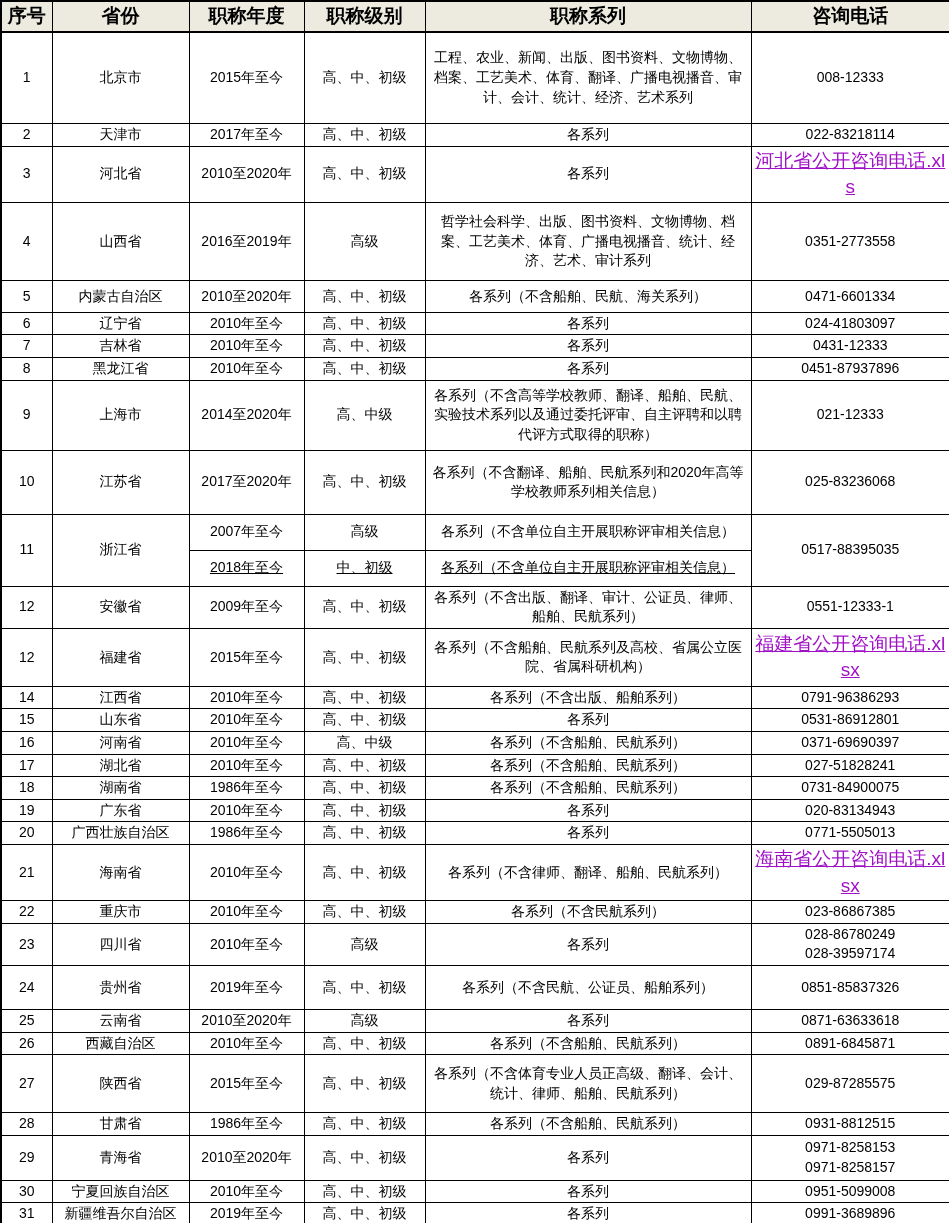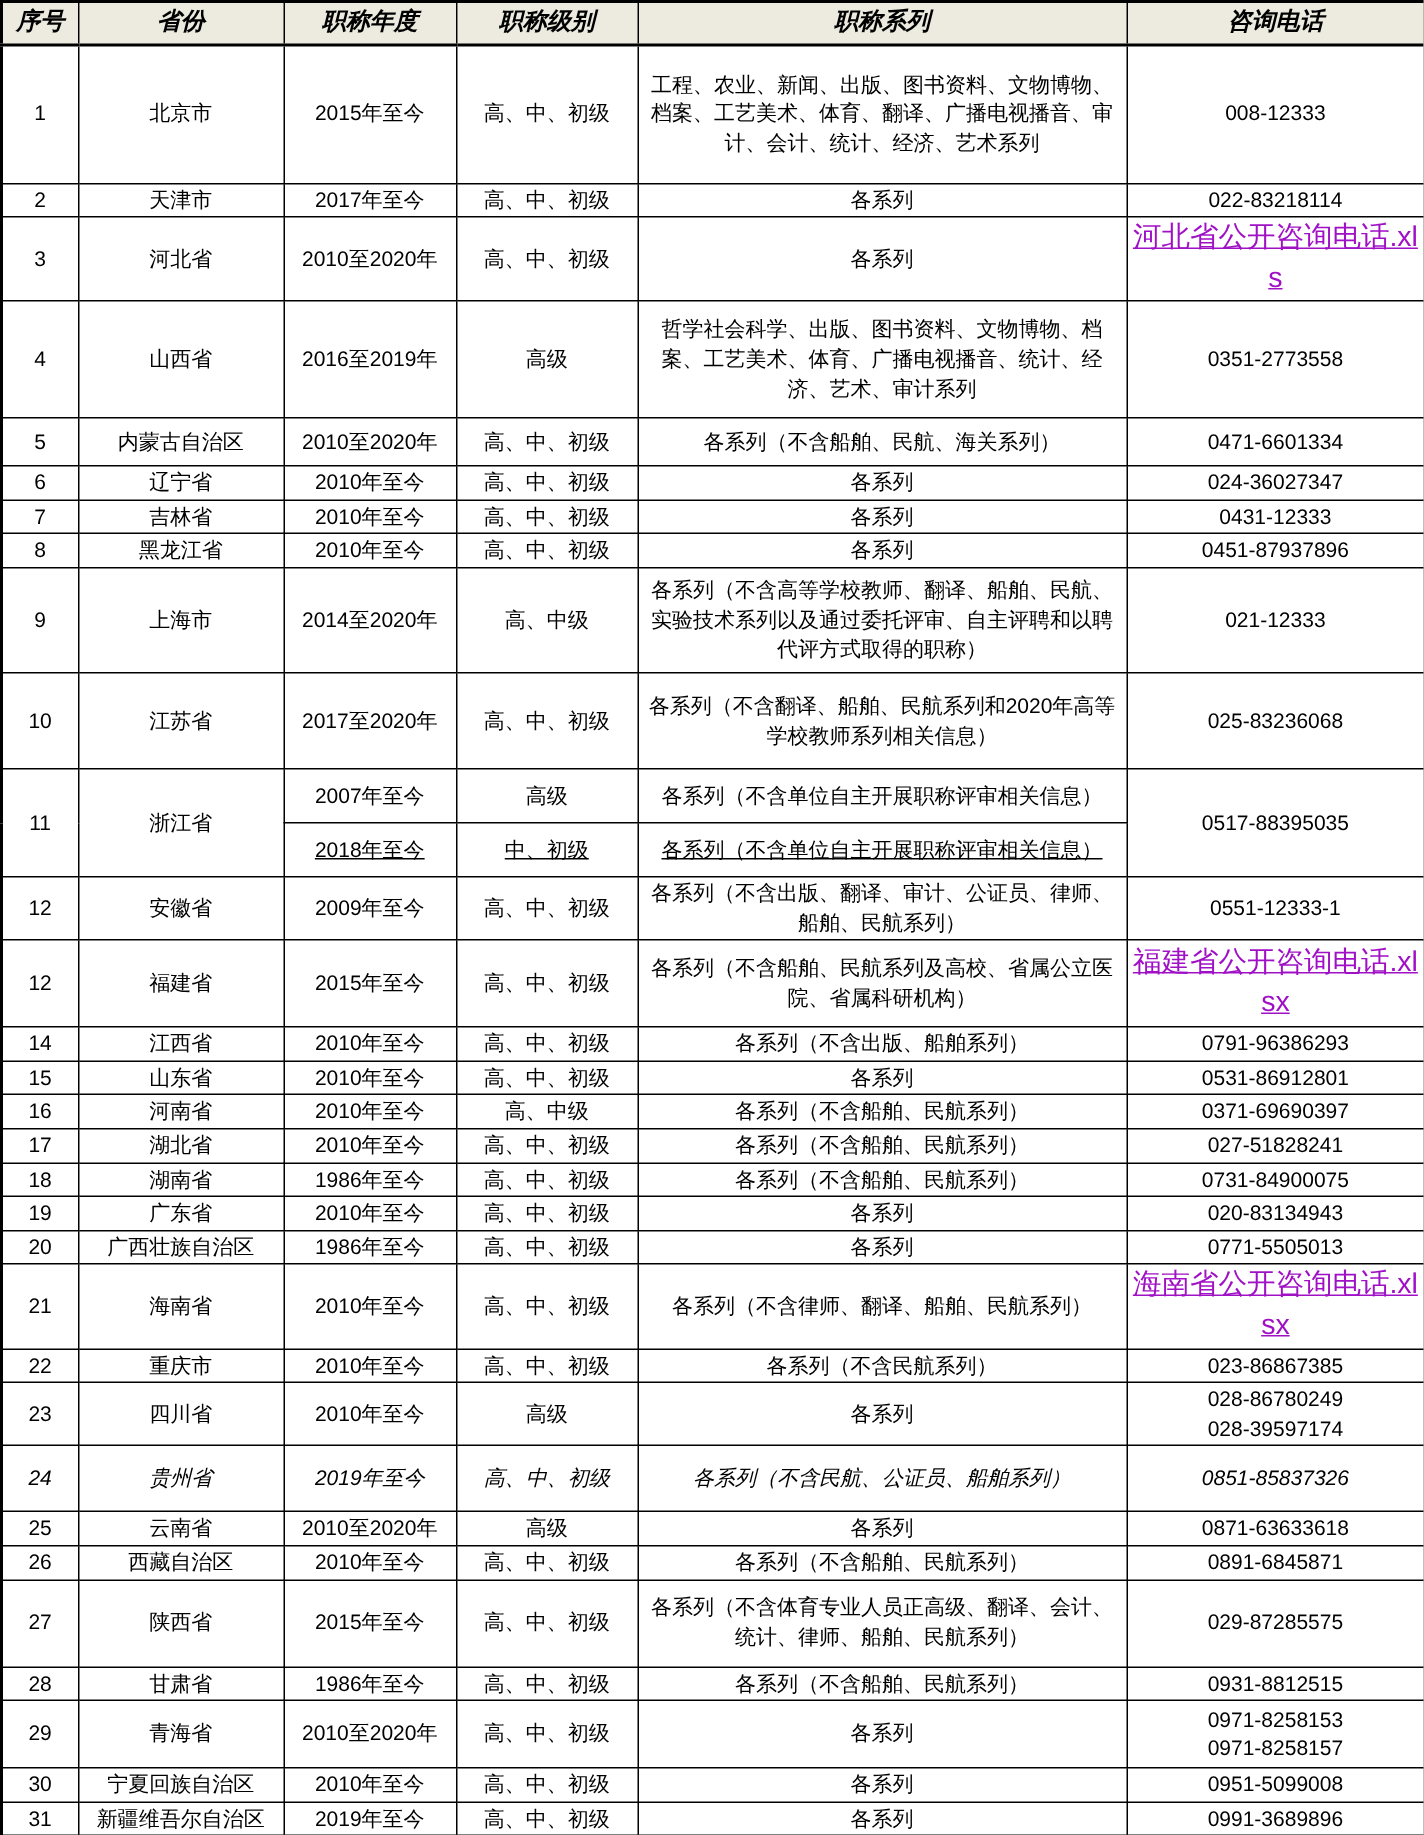--- a/index.html
+++ b/index.html
@@ -32,24 +32,23 @@
     vertical-align:middle;
     padding:1px 3px;
     font-size:14px;
     line-height:1.4;
     word-break:break-all;
     overflow:hidden;
   }
   table.grid th{
     background:var(--header-bg);
     font-weight:bold;
-    font-size:16px;
+    font-size:19px;
     height:25px;
     border-bottom:2px solid var(--border);
-    font-style:italic;
   }
   td.c-no{font-size:14px;}
   td.c-phone{font-size:15px;}
   a.file-link{
     color:var(--link);
     text-decoration:underline;
     cursor:pointer;
     font-size:19px;
   }
 </style>
@@ -125,21 +124,21 @@
             <div>0471-6601334</div>
           </td>
         </tr>
         <tr>
           <td class="c-no">6</td>
           <td class="c-province">辽宁省</td>
           <td class="c-year">2010年至今</td>
           <td class="c-level">高、中、初级</td>
           <td class="c-series">各系列</td>
           <td class="c-phone">
-            <div>024-36027347</div>
+            <div>024-41803097</div>
           </td>
         </tr>
         <tr>
           <td class="c-no">7</td>
           <td class="c-province">吉林省</td>
           <td class="c-year">2010年至今</td>
           <td class="c-level">高、中、初级</td>
           <td class="c-series">各系列</td>
           <td class="c-phone">
             <div>0431-12333</div>
@@ -300,21 +299,21 @@
           <td class="c-no">23</td>
           <td class="c-province">四川省</td>
           <td class="c-year">2010年至今</td>
           <td class="c-level">高级</td>
           <td class="c-series">各系列</td>
           <td class="c-phone">
             <div>028-86780249</div>
             <div>028-39597174</div>
           </td>
         </tr>
-        <tr style="height: 44px; font-style: italic;">
+        <tr style="height: 44px;">
           <td class="c-no">24</td>
           <td class="c-province">贵州省</td>
           <td class="c-year">2019年至今</td>
           <td class="c-level">高、中、初级</td>
           <td class="c-series">各系列（不含民航、公证员、船舶系列）</td>
           <td class="c-phone">
             <div>0851-85837326</div>
           </td>
         </tr>
         <tr>

